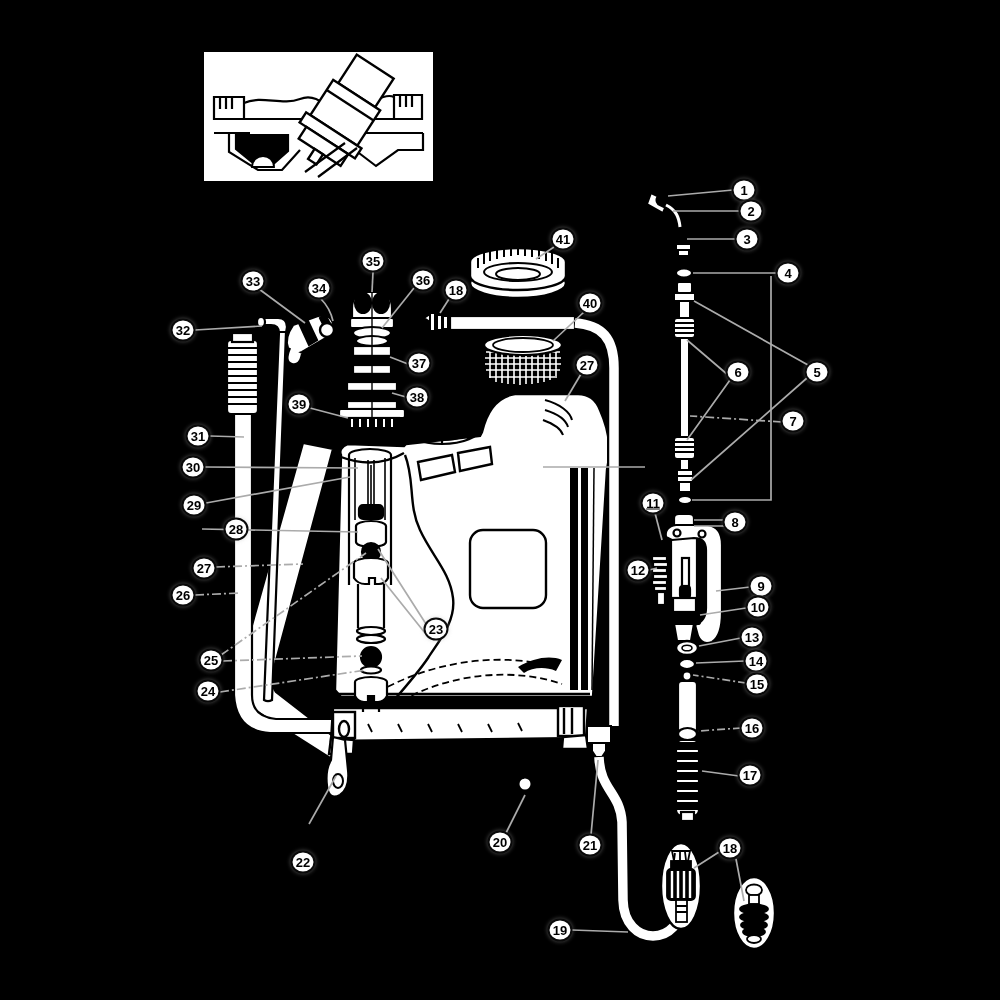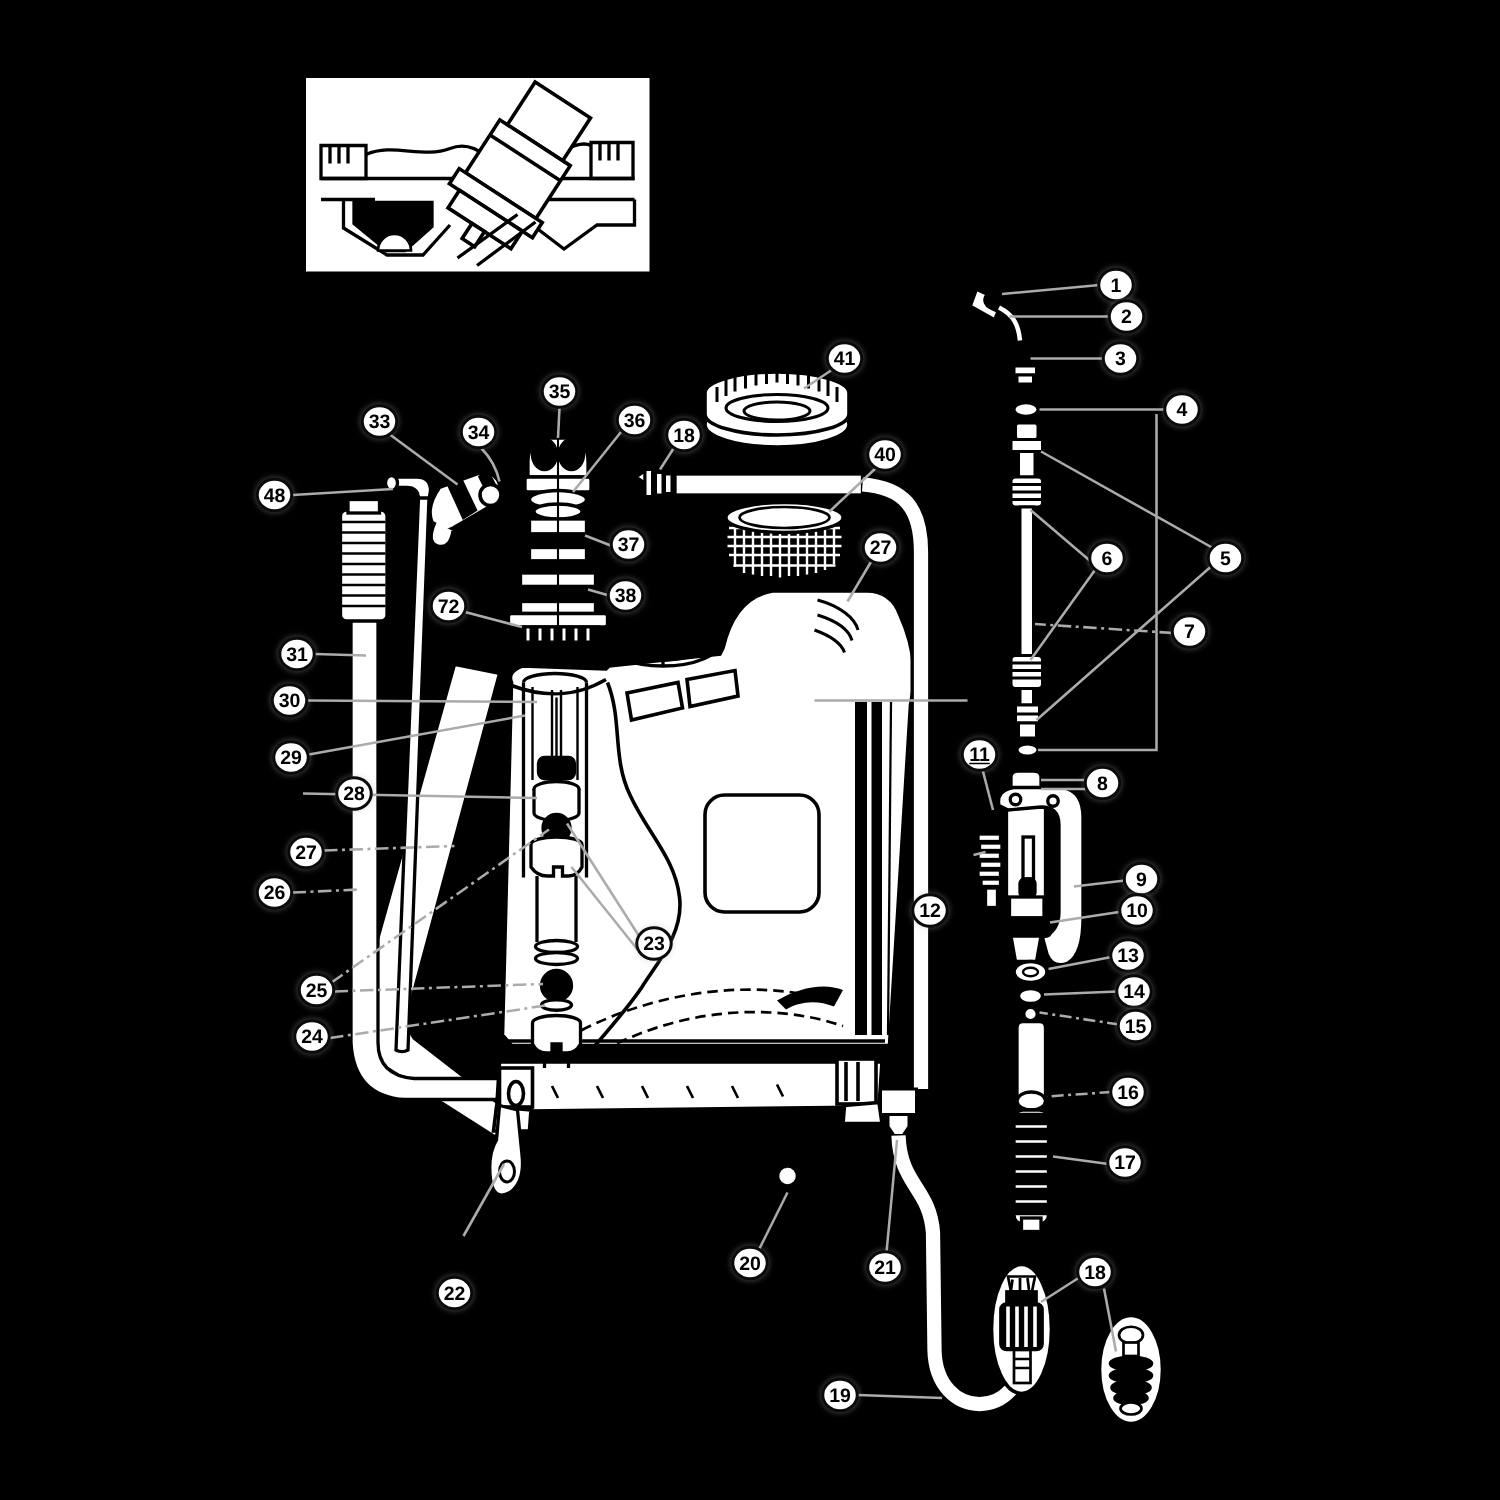--- a/index.html
+++ b/index.html
@@ -358,21 +358,21 @@
       <div class="callout" style="left: 751px; top: 211px;">2</div>
       <div class="callout" style="left: 747px; top: 239px;">3</div>
       <div class="callout" style="left: 788px; top: 273px;">4</div>
       <div class="callout" style="left: 817px; top: 372px;">5</div>
       <div class="callout" style="left: 738px; top: 372px;">6</div>
       <div class="callout" style="left: 793px; top: 421px;">7</div>
       <div class="callout" style="left: 735px; top: 522px;">8</div>
       <div class="callout" style="left: 761px; top: 586px;">9</div>
       <div class="callout" style="left: 758px; top: 607px;">10</div>
       <div class="callout" style="left: 653px; top: 503px; text-decoration: underline;">11</div>
-      <div class="callout" style="left: 620px; top: 570px; margin-top: 37px;">12</div>
+      <div class="callout" style="left: 638px; top: 570px;">12</div>
       <div class="callout" style="left: 752px; top: 637px;">13</div>
       <div class="callout" style="left: 756px; top: 661px;">14</div>
       <div class="callout" style="left: 757px; top: 684px;">15</div>
       <div class="callout" style="left: 752px; top: 728px;">16</div>
       <div class="callout" style="left: 750px; top: 775px;">17</div>
       <div class="callout" style="left: 456px; top: 290px;">18</div>
       <div class="callout" style="left: 730px; top: 848px;">18</div>
       <div class="callout" style="left: 560px; top: 930px;">19</div>
       <div class="callout" style="left: 500px; top: 842px;">20</div>
       <div class="callout" style="left: 590px; top: 845px;">21</div>
@@ -380,24 +380,24 @@
       <div class="callout" style="left: 436px; top: 629px;">23</div>
       <div class="callout" style="left: 208px; top: 691px;">24</div>
       <div class="callout" style="left: 211px; top: 660px;">25</div>
       <div class="callout" style="left: 183px; top: 595px;">26</div>
       <div class="callout" style="left: 204px; top: 568px;">27</div>
       <div class="callout" style="left: 587px; top: 365px;">27</div>
       <div class="callout" style="left: 190px; top: 529px; margin-left: 46px;">28</div>
       <div class="callout" style="left: 194px; top: 505px;">29</div>
       <div class="callout" style="left: 193px; top: 467px;">30</div>
       <div class="callout" style="left: 198px; top: 436px;">31</div>
-      <div class="callout" style="left: 183px; top: 330px;">48</div>
+      <div class="callout" style="left: 183px; top: 330px;">32</div>
       <div class="callout" style="left: 253px; top: 281px;">33</div>
       <div class="callout" style="left: 319px; top: 288px;">34</div>
       <div class="callout" style="left: 373px; top: 261px;">35</div>
       <div class="callout" style="left: 423px; top: 280px; text-align: center;">36</div>
       <div class="callout" style="left: 419px; top: 363px;">37</div>
       <div class="callout" style="left: 417px; top: 397px;">38</div>
-      <div class="callout" style="left: 299px; top: 404px;">72</div>
+      <div class="callout" style="left: 299px; top: 404px;">39</div>
       <div class="callout" style="left: 590px; top: 303px; text-align: right;">40</div>
       <div class="callout" style="left: 563px; top: 239px;">41</div>
     </div>
 </div>
 
 </body></html>

